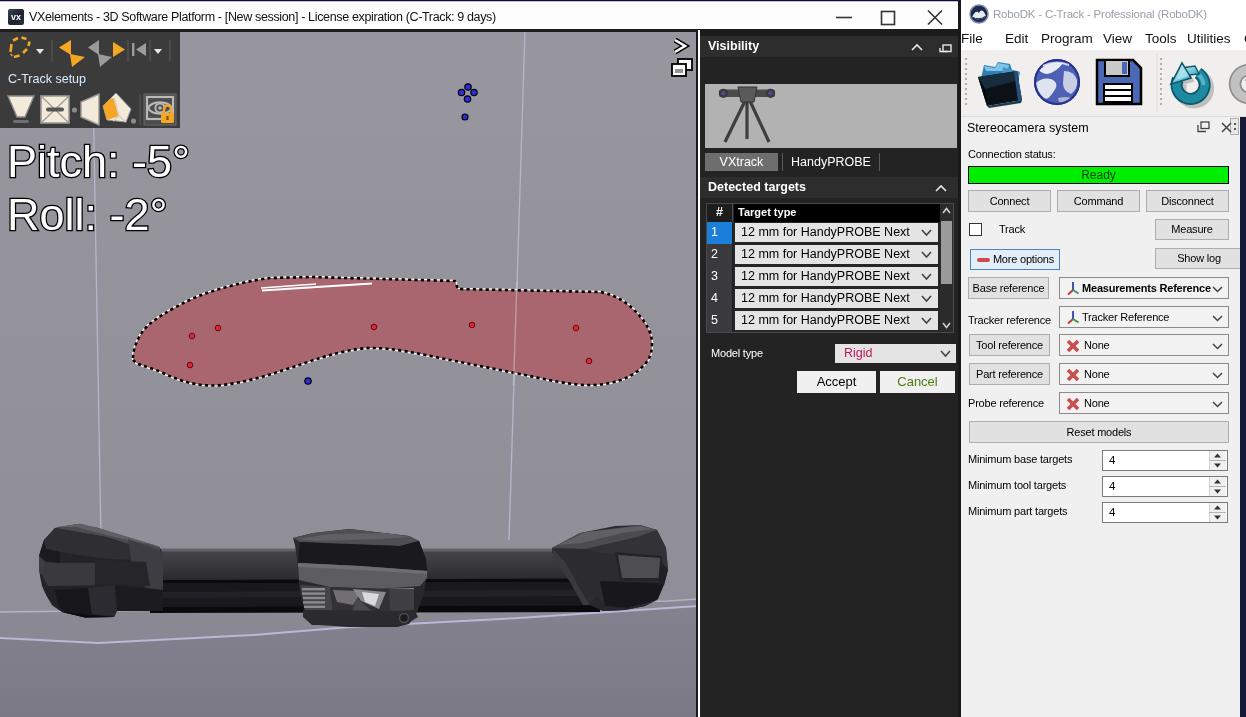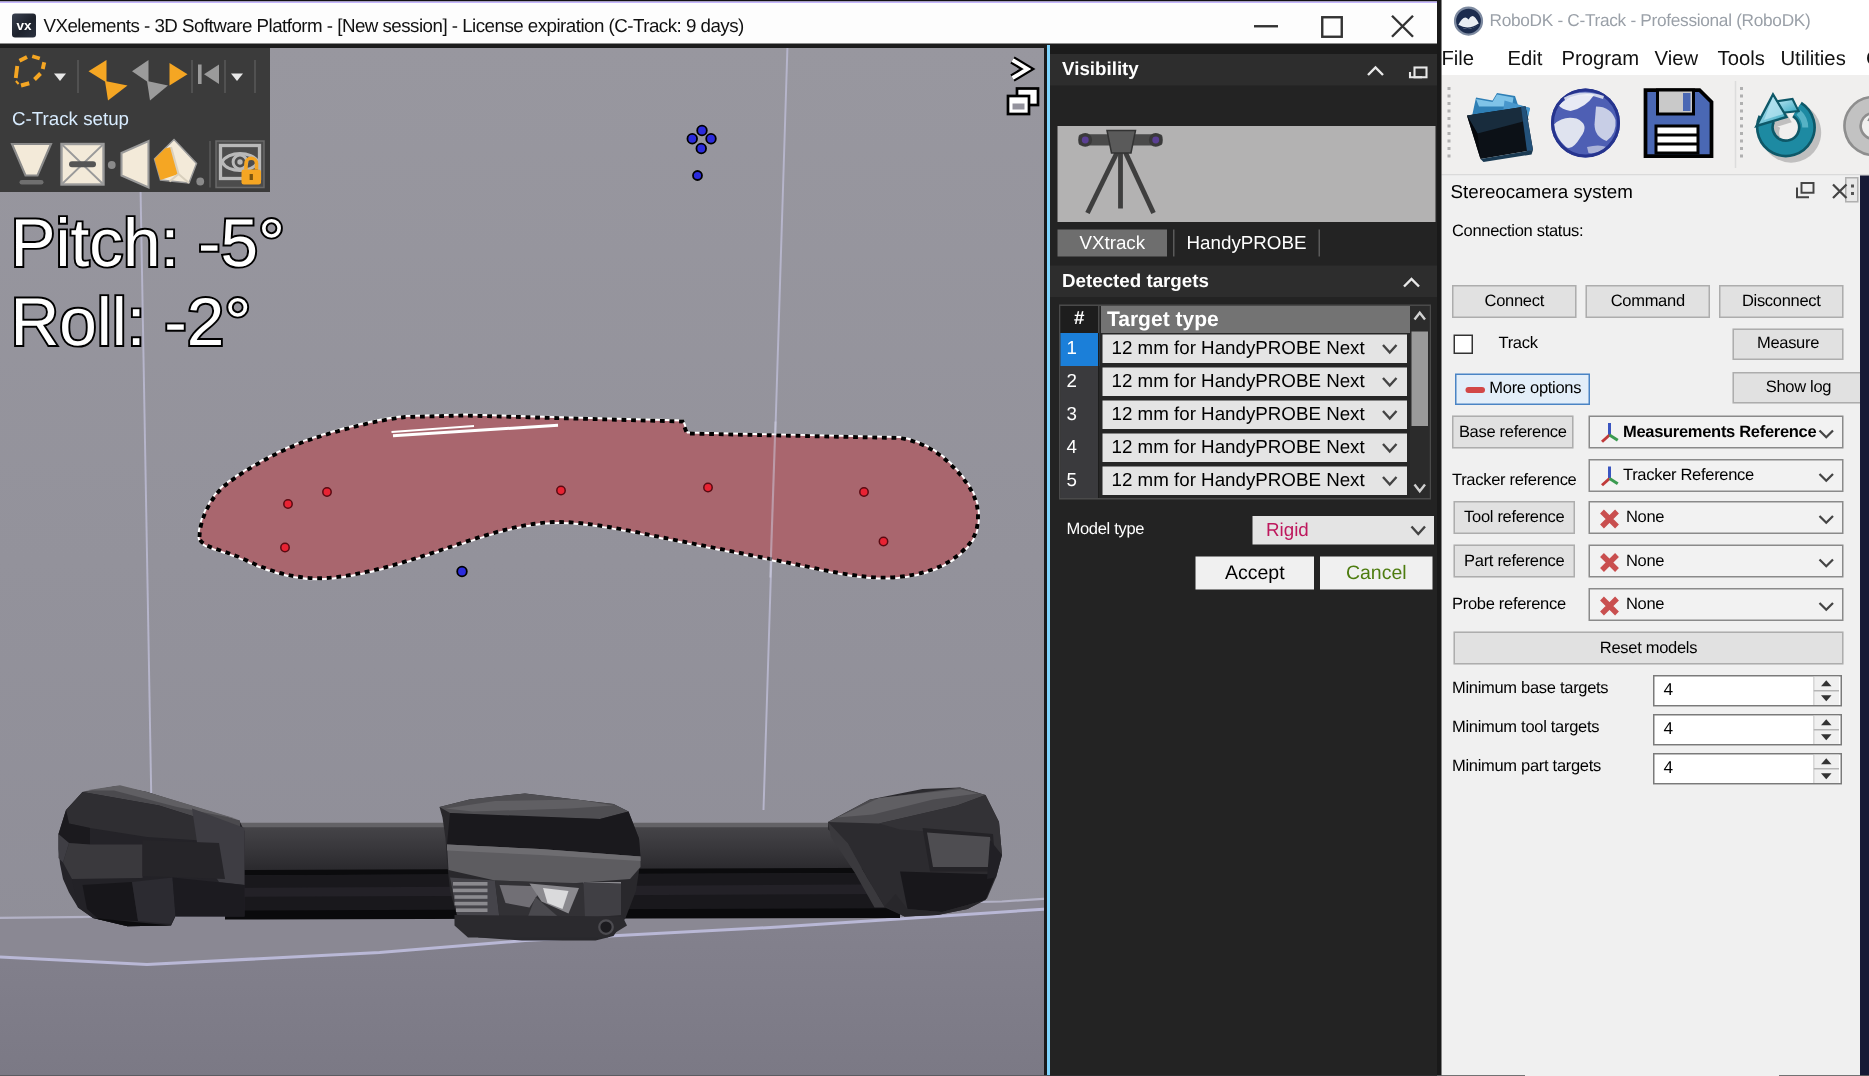--- a/index.html
+++ b/index.html
@@ -11,21 +11,21 @@
 #vxtitle { left:0; top:1px; width:1002px; height:30px; background:#fdfdfd;
   border-top:1px solid #c4b5fd; }
 #vxtitle .ttext { position:absolute; left:29px; top:8px; font-size:12.5px; letter-spacing:-0.35px; color:#111; }
 #vxicon { position:absolute; left:8px; top:7px; width:16px; height:16px;
   background:linear-gradient(135deg,#3a4150 0%,#1d222c 55%,#2b3140 100%);
   border-radius:2px; color:#fff; font-size:9px; font-weight:bold; text-align:center;
   line-height:16px; }
 #viewport { left:0; top:30px; width:698px; height:687px; background:#94939d; }
 
 #midpanel { left:698px; top:30px; width:260px; height:687px; background:#232323;
-  border-left:2px solid #7dd3fc; color:#fff; }
+  border-left:2px solid #ffffff; color:#fff; }
 .mhead { position:absolute; left:2px; width:258px; height:21px; background:#2d2d2d;
   font-size:12.5px; font-weight:bold; color:#fff; line-height:21px; padding-left:8px; }
 
 #rdk { left:958px; top:0; width:288px; height:717px; background:#f0f0f0; }
 #rdkstrip { position:absolute; left:0; top:0; width:3px; height:717px; background:#191919; }
 #rdknavy { position:absolute; left:282px; top:117px; width:6px; height:600px; background:#161936; }
 #rdktitle { position:absolute; left:3px; top:0; width:285px; height:28px; background:#ffffff; white-space:nowrap; overflow:hidden; }
 #rdkmenu { position:absolute; left:3px; top:28px; width:285px; height:22px; background:#ffffff;
   font-size:13.5px; color:#111; }
 #rdkmenu span { position:absolute; top:3px; }
@@ -308,22 +308,22 @@
     <div class="abs" style="left:179px;top:123px;width:1px;height:18px;background:#5a5a5a;"></div>
     <div class="mhead" style="left:0;top:147px;">Detected targets
       <svg class="abs" style="left:234px;top:6px" width="16" height="12">
         <path d="M 2,8 L 7,3 L 12,8" fill="none" stroke="#e8e8e8" stroke-width="1.6"></path>
       </svg>
     </div>
 
     <div class="abs" style="left:6px;top:173px;width:248px;height:130px;background:#262626;border:1px solid #4a4a4a;">
       <div class="abs" style="left:0;top:0;width:26px;height:17.5px;background:#1d1d1d;color:#fff;
         font-weight:bold;font-size:12.5px;text-align:center;line-height:17px;border-right:1px solid #4a4a4a;">#</div>
-      <div class="abs" style="left:27px;top:0;width:206px;height:17.5px;background:#737373;color:#fff;
-        font-weight:bold;font-size:14px;line-height:17px;padding-left:4px;">Target type</div>
+      <div class="abs" style="left:27px;top:0;width:206px;height:17.5px;background:#000000;color:#fff;
+        font-weight:bold;font-size:11px;line-height:17px;padding-left:4px;">Target type</div>
       <div id="trows">
         <div class="trow" style="top:17.5px">
             <div class="tnum" style="background:#1b7fd9">1</div>
             <div class="tcombo">12 mm for HandyPROBE Next<svg class="abs" style="right:5px;top:6px" width="12" height="8">
                 <path d="M 1,1 L 5.5,6 L 10,1" fill="none" stroke="#444" stroke-width="1.6"></path>
               </svg></div>
           </div>
         <div class="trow" style="top:39.6px">
             <div class="tnum">2</div>
             <div class="tcombo">12 mm for HandyPROBE Next<svg class="abs" style="right:5px;top:6px" width="12" height="8">
@@ -477,20 +477,22 @@
       <div class="abs" style="left:269px;top:1px;width:9px;height:17px;background:#e8e8e8;border:1px solid #b0b0b0;">
         <div style="position:absolute;left:3px;top:4px;width:2px;height:2px;background:#555;"></div>
         <div style="position:absolute;left:3px;top:9px;width:2px;height:2px;background:#555;"></div>
       </div>
       <svg class="abs" style="left:236px;top:4px" width="44" height="14">
         <rect x="4" y="1" width="8" height="6.5" fill="none" stroke="#444" stroke-width="1.3"></rect>
         <path d="M 1,4 L 1,10.5 L 9,10.5" fill="none" stroke="#444" stroke-width="1.3"></path>
         <path d="M 25,2 L 34,11 M 34,2 L 25,11" stroke="#444" stroke-width="1.5"></path>
       </svg>
       <div class="wlabel" style="left:7px;top:31px;">Connection status:</div>
+      <div class="abs" style="left:7px;top:49px;width:261px;height:18px;background:#00ef00;border:1.5px solid #000;
+        text-align:center;font-size:12px;color:#0a3a0a;line-height:16px;">Ready</div>
       <div class="wbtn" style="left:7px;top:73px;width:83px;">Connect</div>
       <div class="wbtn" style="left:96px;top:73px;width:83px;">Command</div>
       <div class="wbtn" style="left:185px;top:73px;width:83px;">Disconnect</div>
       <div class="abs" style="left:8px;top:106px;width:13px;height:13px;background:#fff;border:1px solid #333;"></div>
       <div class="wlabel" style="left:38px;top:106px;">Track</div>
       <div class="wbtn" style="left:194px;top:102px;width:74px;height:21px;line-height:19px;">Measure</div>
       <div class="wbtn" style="left:9px;top:132px;width:90px;height:21px;line-height:19px;
         background:#e3eef9;border-color:#4a84c4;">
         <span style="position:absolute;left:6px;top:8px;width:13px;height:4px;background:#d24848;border-radius:2px;"></span>
         <span style="margin-left:17px;">More options</span>

